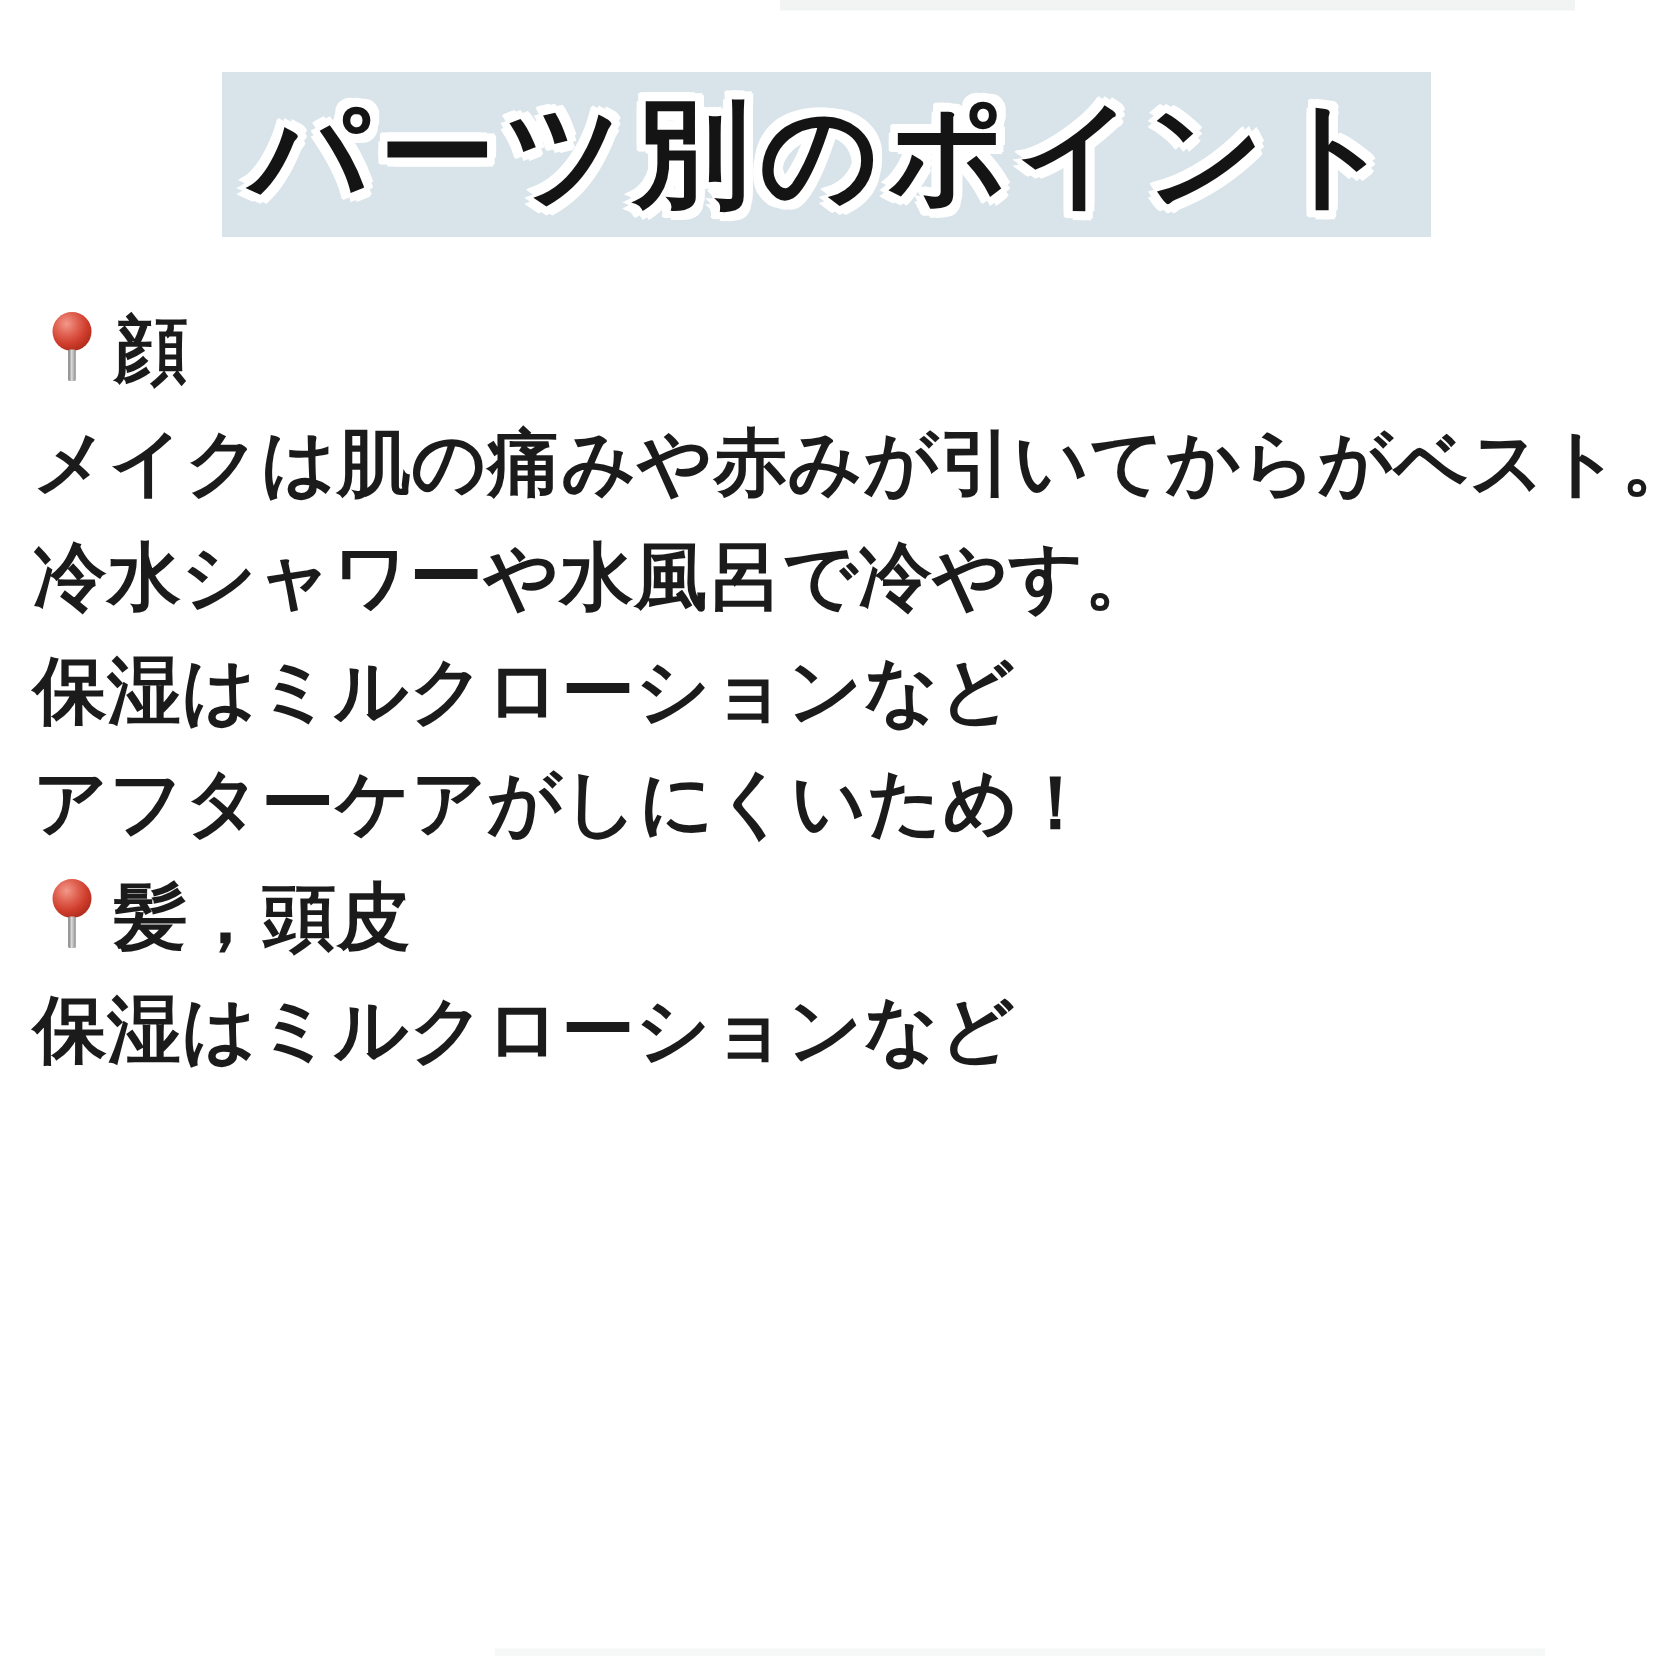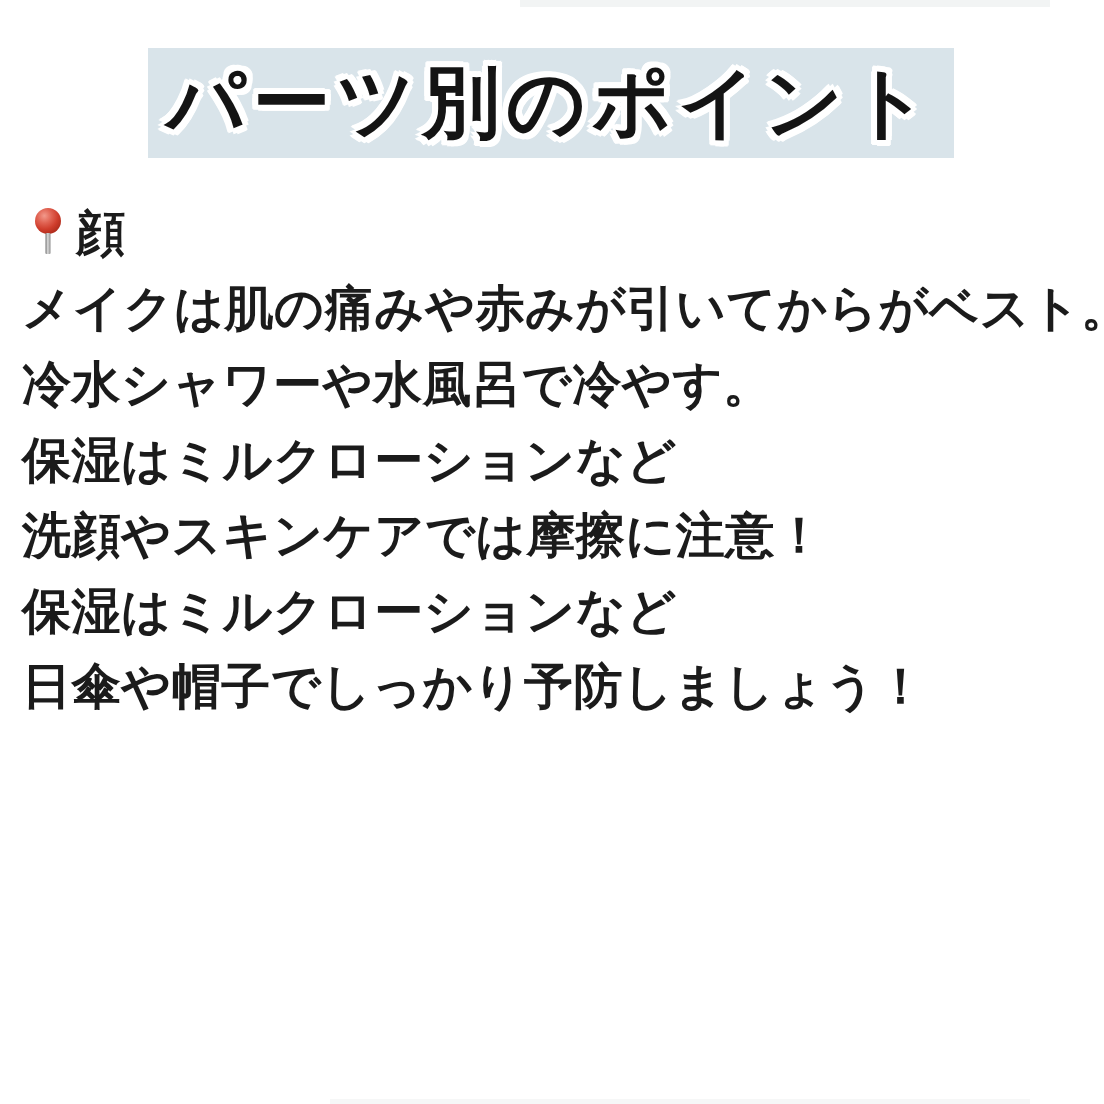--- a/index.html
+++ b/index.html
@@ -75,27 +75,31 @@
       <span>メイクは肌の痛みや赤みが引いてからがベスト。</span>
     </div>
 
     <div class="line">
       <span>冷水シャワーや水風呂で冷やす。</span>
     </div>
     <div class="line">
       <span>保湿はミルクローションなど</span>
     </div>
     <div class="line">
-      <span>洗顔やスキンケアでは摩擦に注意！</span>
+      <span>アフターケアがしにくいため！</span>
     </div>
 
+    <div class="line heading">
+      <span class="pin">
+          <span class="pin-ball"></span>
+          <span class="pin-stem"></span>
+        </span>
+      <span class="htext">髪，頭皮</span>
+    </div>
     <div class="line">
       <span>保湿はミルクローションなど</span>
-    </div>
-    <div class="line">
-      <span>日傘や帽子でしっかり予防しましょう！</span>
     </div>
 
   </div>
 
   <div class="artifact artifact-bottom"></div>
 
 </div>
 
 </body></html>

